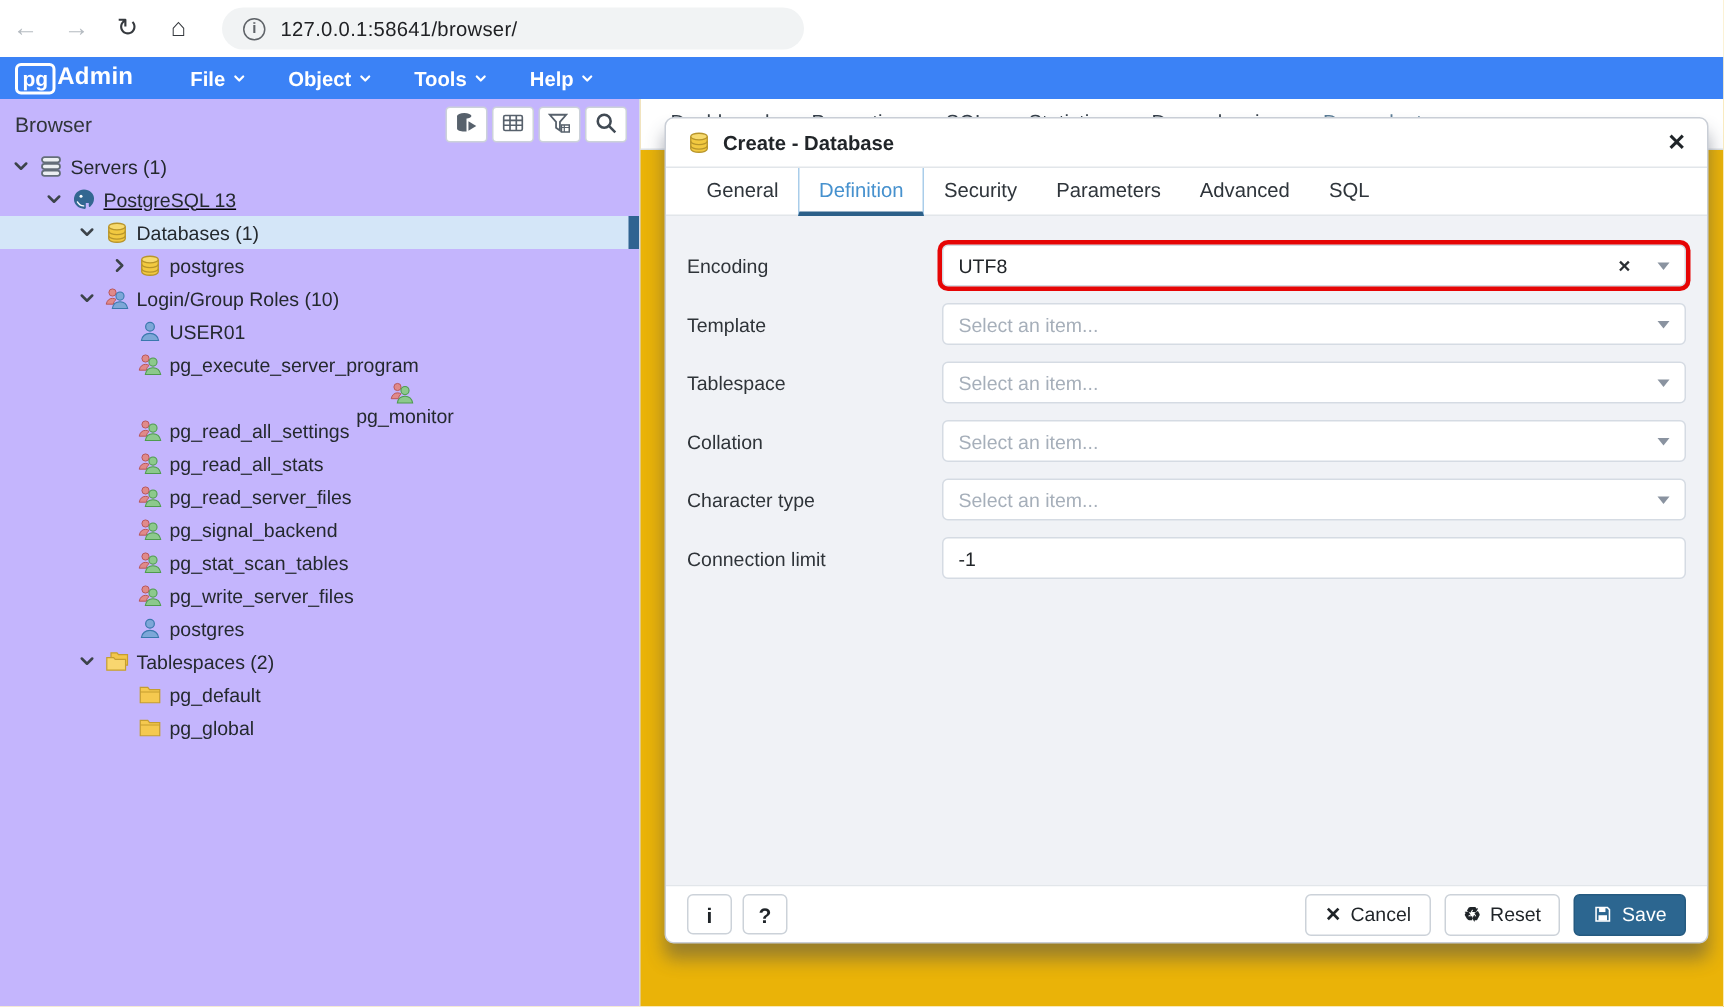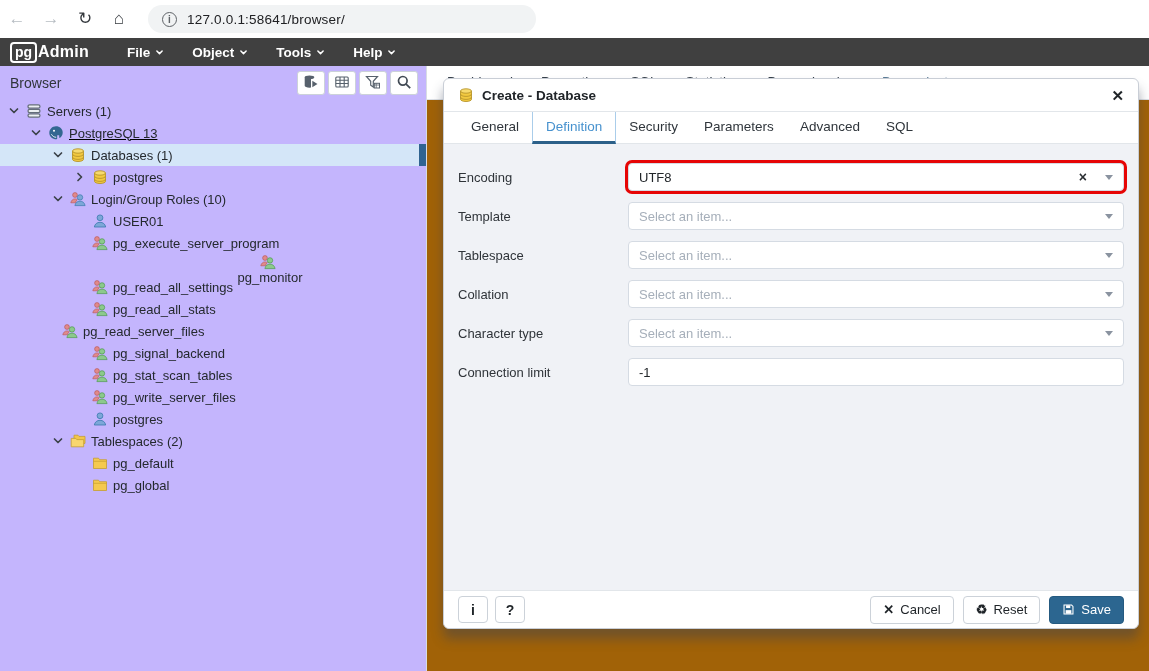--- a/index.html
+++ b/index.html
@@ -10,21 +10,21 @@
   
   .chrome { position:absolute; left:0; top:0; width:1149px; height:38px; background:#fff; display:flex; align-items:center; }
   .chrome-btn { width:34px; text-align:center; font-size:17px; line-height:38px; cursor:default; }
   .chrome-btn.disabled { color:#b6bcc2; }
   .chrome-btn.dark { color:#35393e; }
   .url-pill { margin-left:12px; width:388px; height:28px; background:#f1f3f4; border-radius:14px; display:flex; align-items:center; padding:0 14px; }
   .info-circle { width:15px; height:15px; border:1.6px solid #5f6368; border-radius:50%; color:#5f6368; font-size:10px; font-weight:bold; display:flex; align-items:center; justify-content:center; font-style:normal; }
   .url-text { margin-left:10px; font-size:13.5px; color:#202124; letter-spacing:.2px; }
 
   
-  .navbar { position:absolute; left:0; top:38px; width:1149px; height:28px; background:#404040; display:flex; align-items:center; color:#fff; }
+  .navbar { position:absolute; left:0; top:38px; width:1149px; height:28px; background:#3b82f6; display:flex; align-items:center; color:#fff; }
   .logo { display:flex; align-items:center; margin-left:10px; }
   .logo-pg { border:2px solid #fff; border-radius:4px; padding:0 3px 1px 3px; font-weight:bold; font-size:14px; line-height:16px; }
   .logo-admin { font-weight:bold; font-size:16px; margin-left:1px; letter-spacing:.2px; }
   .nav-menus { display:flex; margin-left:28px; gap:8px; }
   .nav-menu { display:flex; align-items:center; gap:5px; font-size:13.5px; font-weight:bold; padding:0 10px; cursor:default; }
   .nav-caret svg { display:block; }
 
   
   .workspace { position:absolute; left:0; top:66px; width:1149px; height:605px; display:flex; }
 
@@ -40,21 +40,21 @@
   .tree-row { height:22px; display:flex; align-items:center; position:relative; cursor:default; }
   .tree-row.selected { background:#d4e6f8; }
   .tree-row.selected::after { content:""; position:absolute; right:0; top:0; width:7px; height:100%; background:#2f6391; }
   .expander { width:18px; display:flex; align-items:center; justify-content:flex-start; flex:none; }
   .expander svg { width:12px; height:12px; }
   .tree-icon { width:16px; height:16px; flex:none; margin-right:5px; }
   .tree-icon svg { width:16px; height:16px; display:block; }
   .tree-label { font-size:13px; color:#24292e; white-space:nowrap; }
 
   
-  .main { flex:1; height:100%; background:#a16207; position:relative; }
+  .main { flex:1; height:100%; background:#eab308; position:relative; }
   .main-tabs { height:34px; background:#fff; border-bottom:1px solid #dde1e6; display:flex; padding-left:6px; }
   .main-tab { padding:0 14px; font-size:13.5px; color:#36404a; line-height:31px; height:34px; border-bottom:3px solid transparent; cursor:default; }
   .main-tab.active { color:#5c7d96; border-bottom-color:#2c6089; }
 
   
   .dialog { position:absolute; left:16px; top:12px; width:696px; height:551px; background:#fff; border:1px solid #c9ced6; border-radius:6px; box-shadow:0 10px 12px rgba(55,65,85,.45); display:flex; flex-direction:column; }
   .dialog-header { height:33px; display:flex; align-items:center; padding:0 14px; border-bottom:1px solid #e2e6ea; flex:none; }
   .dialog-title-icon svg { width:16px; height:16px; display:block; }
   .dialog-title { font-size:13.5px; font-weight:bold; color:#212529; margin-left:8px; }
   .dialog-close { margin-left:auto; font-size:15px; font-weight:bold; color:#1f2428; cursor:default; line-height:1; }
@@ -323,21 +323,21 @@
                   <path d="M.8 11.8c.5-2.6 2.2-3.9 4.2-3.9.9 0 1.7.2 2.4.7-1 .8-1.6 1.9-1.8 3.2z"></path>
                 </g>
                 <g fill="#8cc98c" stroke="#4e9b4e" stroke-width=".7">
                   <circle cx="10" cy="6.4" r="2.7"></circle>
                   <path d="M4.9 14.6c.5-2.9 2.3-4.4 5.1-4.4 2.7 0 4.5 1.5 5.1 4.4z"></path>
                 </g>
               </svg>
             </span>
             <span class="tree-label">pg_read_all_stats</span>
           </div>
-          <div class="tree-row" style="padding-left: 44px;">
+          <div class="tree-row" style="padding-left: 74px;">
             <span class="expander"></span>
             <span class="tree-icon">
               <svg viewBox="0 0 16 16">
                 <g fill="#e08a8a" stroke="#b65050" stroke-width=".6">
                   <circle cx="5" cy="4" r="2.4"></circle>
                   <path d="M.8 11.8c.5-2.6 2.2-3.9 4.2-3.9.9 0 1.7.2 2.4.7-1 .8-1.6 1.9-1.8 3.2z"></path>
                 </g>
                 <g fill="#8cc98c" stroke="#4e9b4e" stroke-width=".7">
                   <circle cx="10" cy="6.4" r="2.7"></circle>
                   <path d="M4.9 14.6c.5-2.9 2.3-4.4 5.1-4.4 2.7 0 4.5 1.5 5.1 4.4z"></path>

